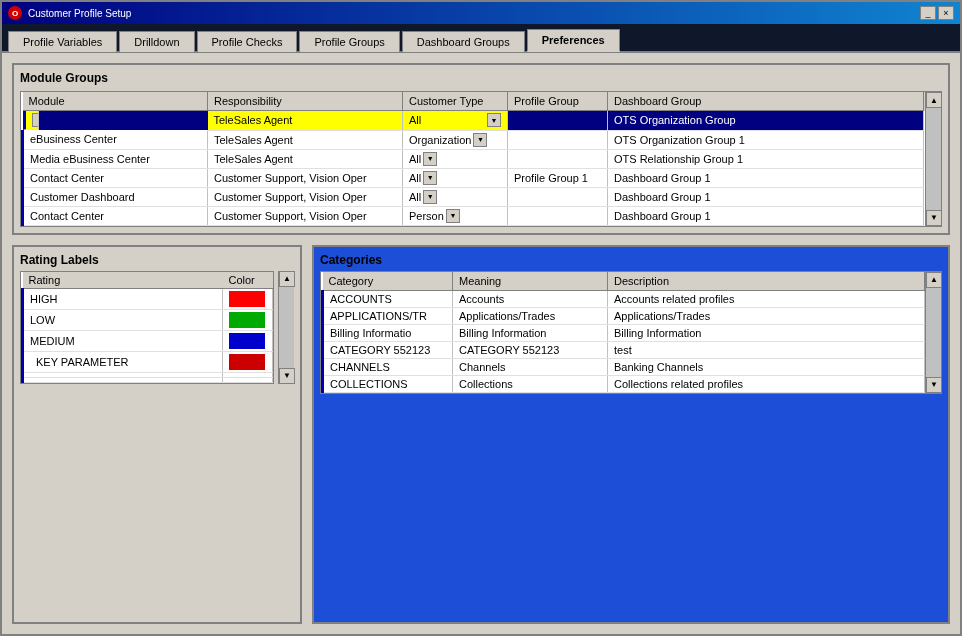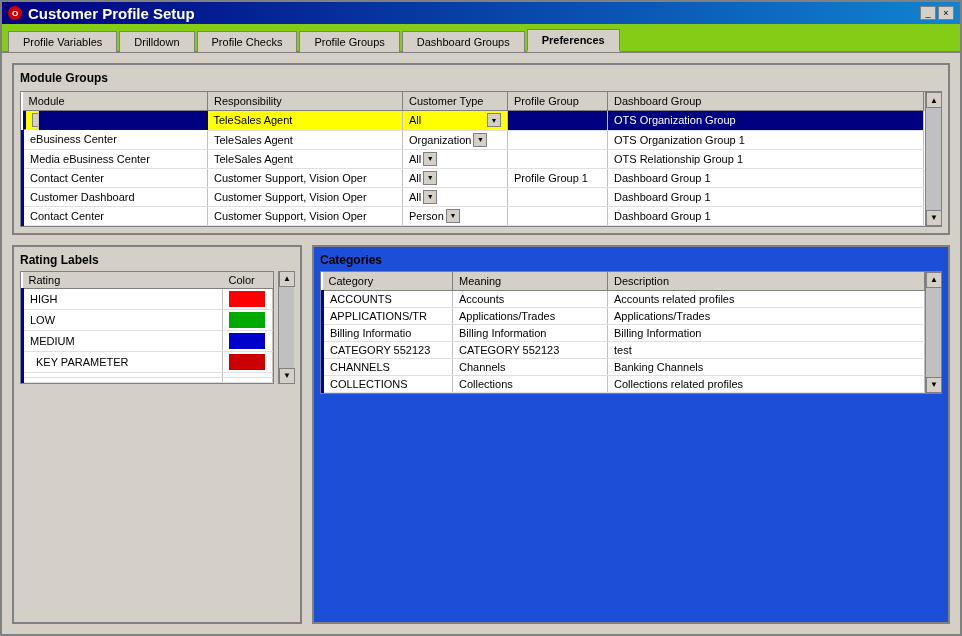--- a/index.html
+++ b/index.html
@@ -40,41 +40,41 @@
       background: #cc0000;
       border-radius: 50%;
       display: flex;
       align-items: center;
       justify-content: center;
       font-size: 8px;
       color: white;
       font-weight: bold;
     }
     .title-text {
-      font-size: 15px;
-      font-weight: bold;
+      font-size: 10px;
+      font-weight: normal;
     }
     .title-controls {
       display: flex;
       gap: 2px;
     }
     .title-btn {
       width: 16px;
       height: 14px;
       background: #d4d0c8;
       border: 1px solid #808080;
       display: flex;
       align-items: center;
       justify-content: center;
       font-size: 9px;
       cursor: pointer;
       color: black;
     }
     .tabs-bar {
-      background: #84cc16;
+      background: #0f172a;
       display: flex;
       align-items: flex-end;
       padding: 4px 6px 0 6px;
       border-bottom: 2px solid #808080;
       flex-shrink: 0;
     }
     .tab {
       padding: 4px 14px;
       background: #d4d0c8;
       border: 1px solid #808080;

